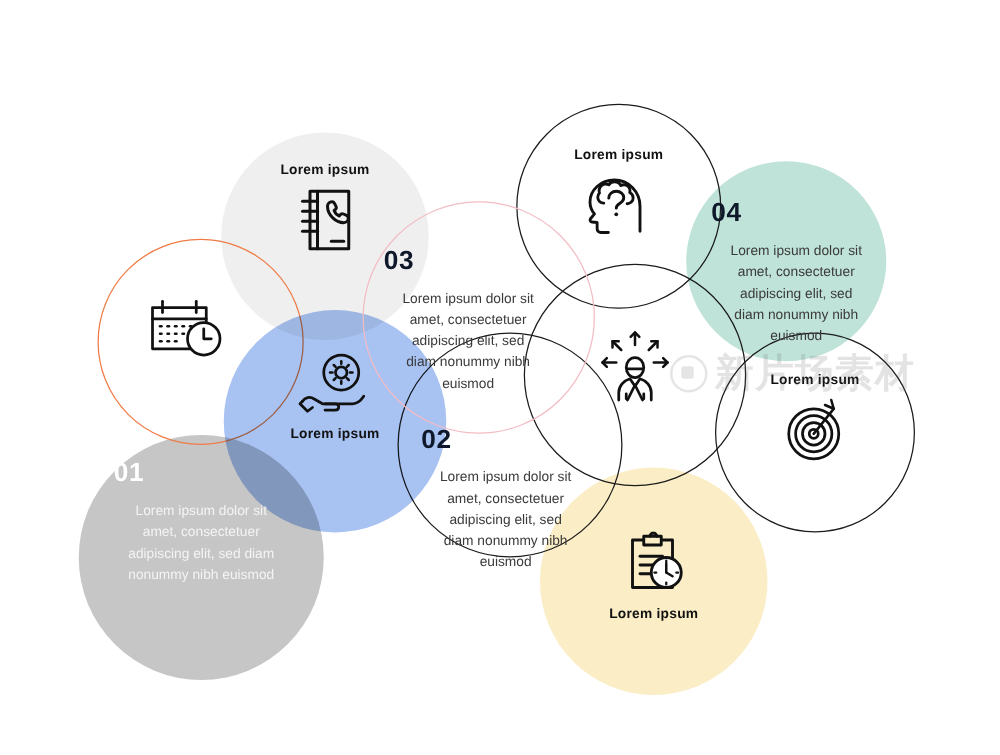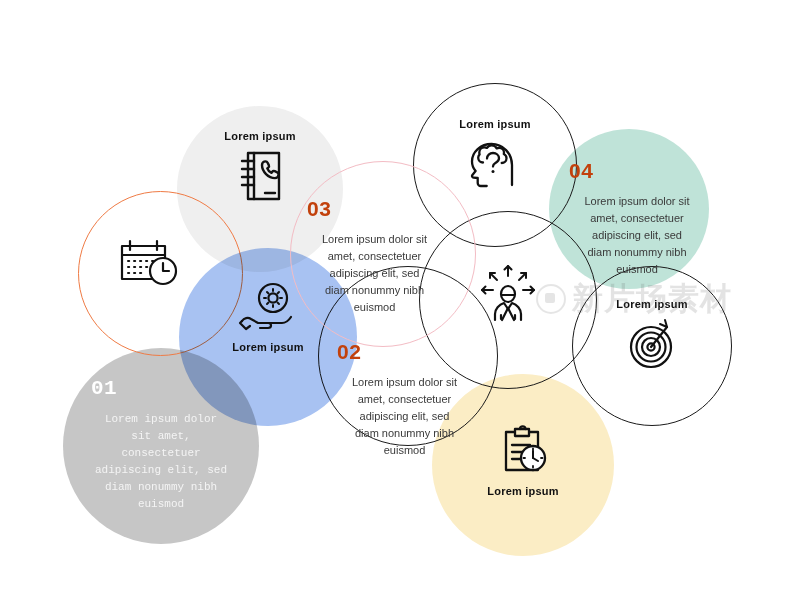--- a/index.html
+++ b/index.html
@@ -77,43 +77,42 @@
   
   .txtblock {
     position: absolute;
     box-sizing: border-box;
   }
   .num {
     font-weight: bold;
     font-size: 21px;
     letter-spacing: 0.5px;
     line-height: 1;
-    color: #c2410c;
+    color: #0f172a;
     margin: 0 0 5px 0;
   }
   .body {
     font-size: 11px;
     line-height: 1.55;
     color: #3a3a3a;
     margin: 12px;
   }
   .title {
     font-weight: bold;
     font-size: 11px;
     color: #111111;
     letter-spacing: 0.2px;
     text-align: right;
     margin: 0;
   }
 
   
   .b01 {
-    left: 82px; top: 378px; width: 158px;
+    left: 82px; top: 368px; width: 158px;
     text-align: center;
-    font-family: Liberation Mono, monospace;
   }
   .b01 .num { color: #ffffff; text-align: left; margin-left: 9px; }
   .b01 .body { color: #f4f4f4; }
 
   
   .b02 { left: 337px; top: 341px; width: 135px; text-align: center; }
   .b02 .num { text-align: left; }
 
   
   .b03 { left: 307px; top: 198px; width: 135px; text-align: center; }

